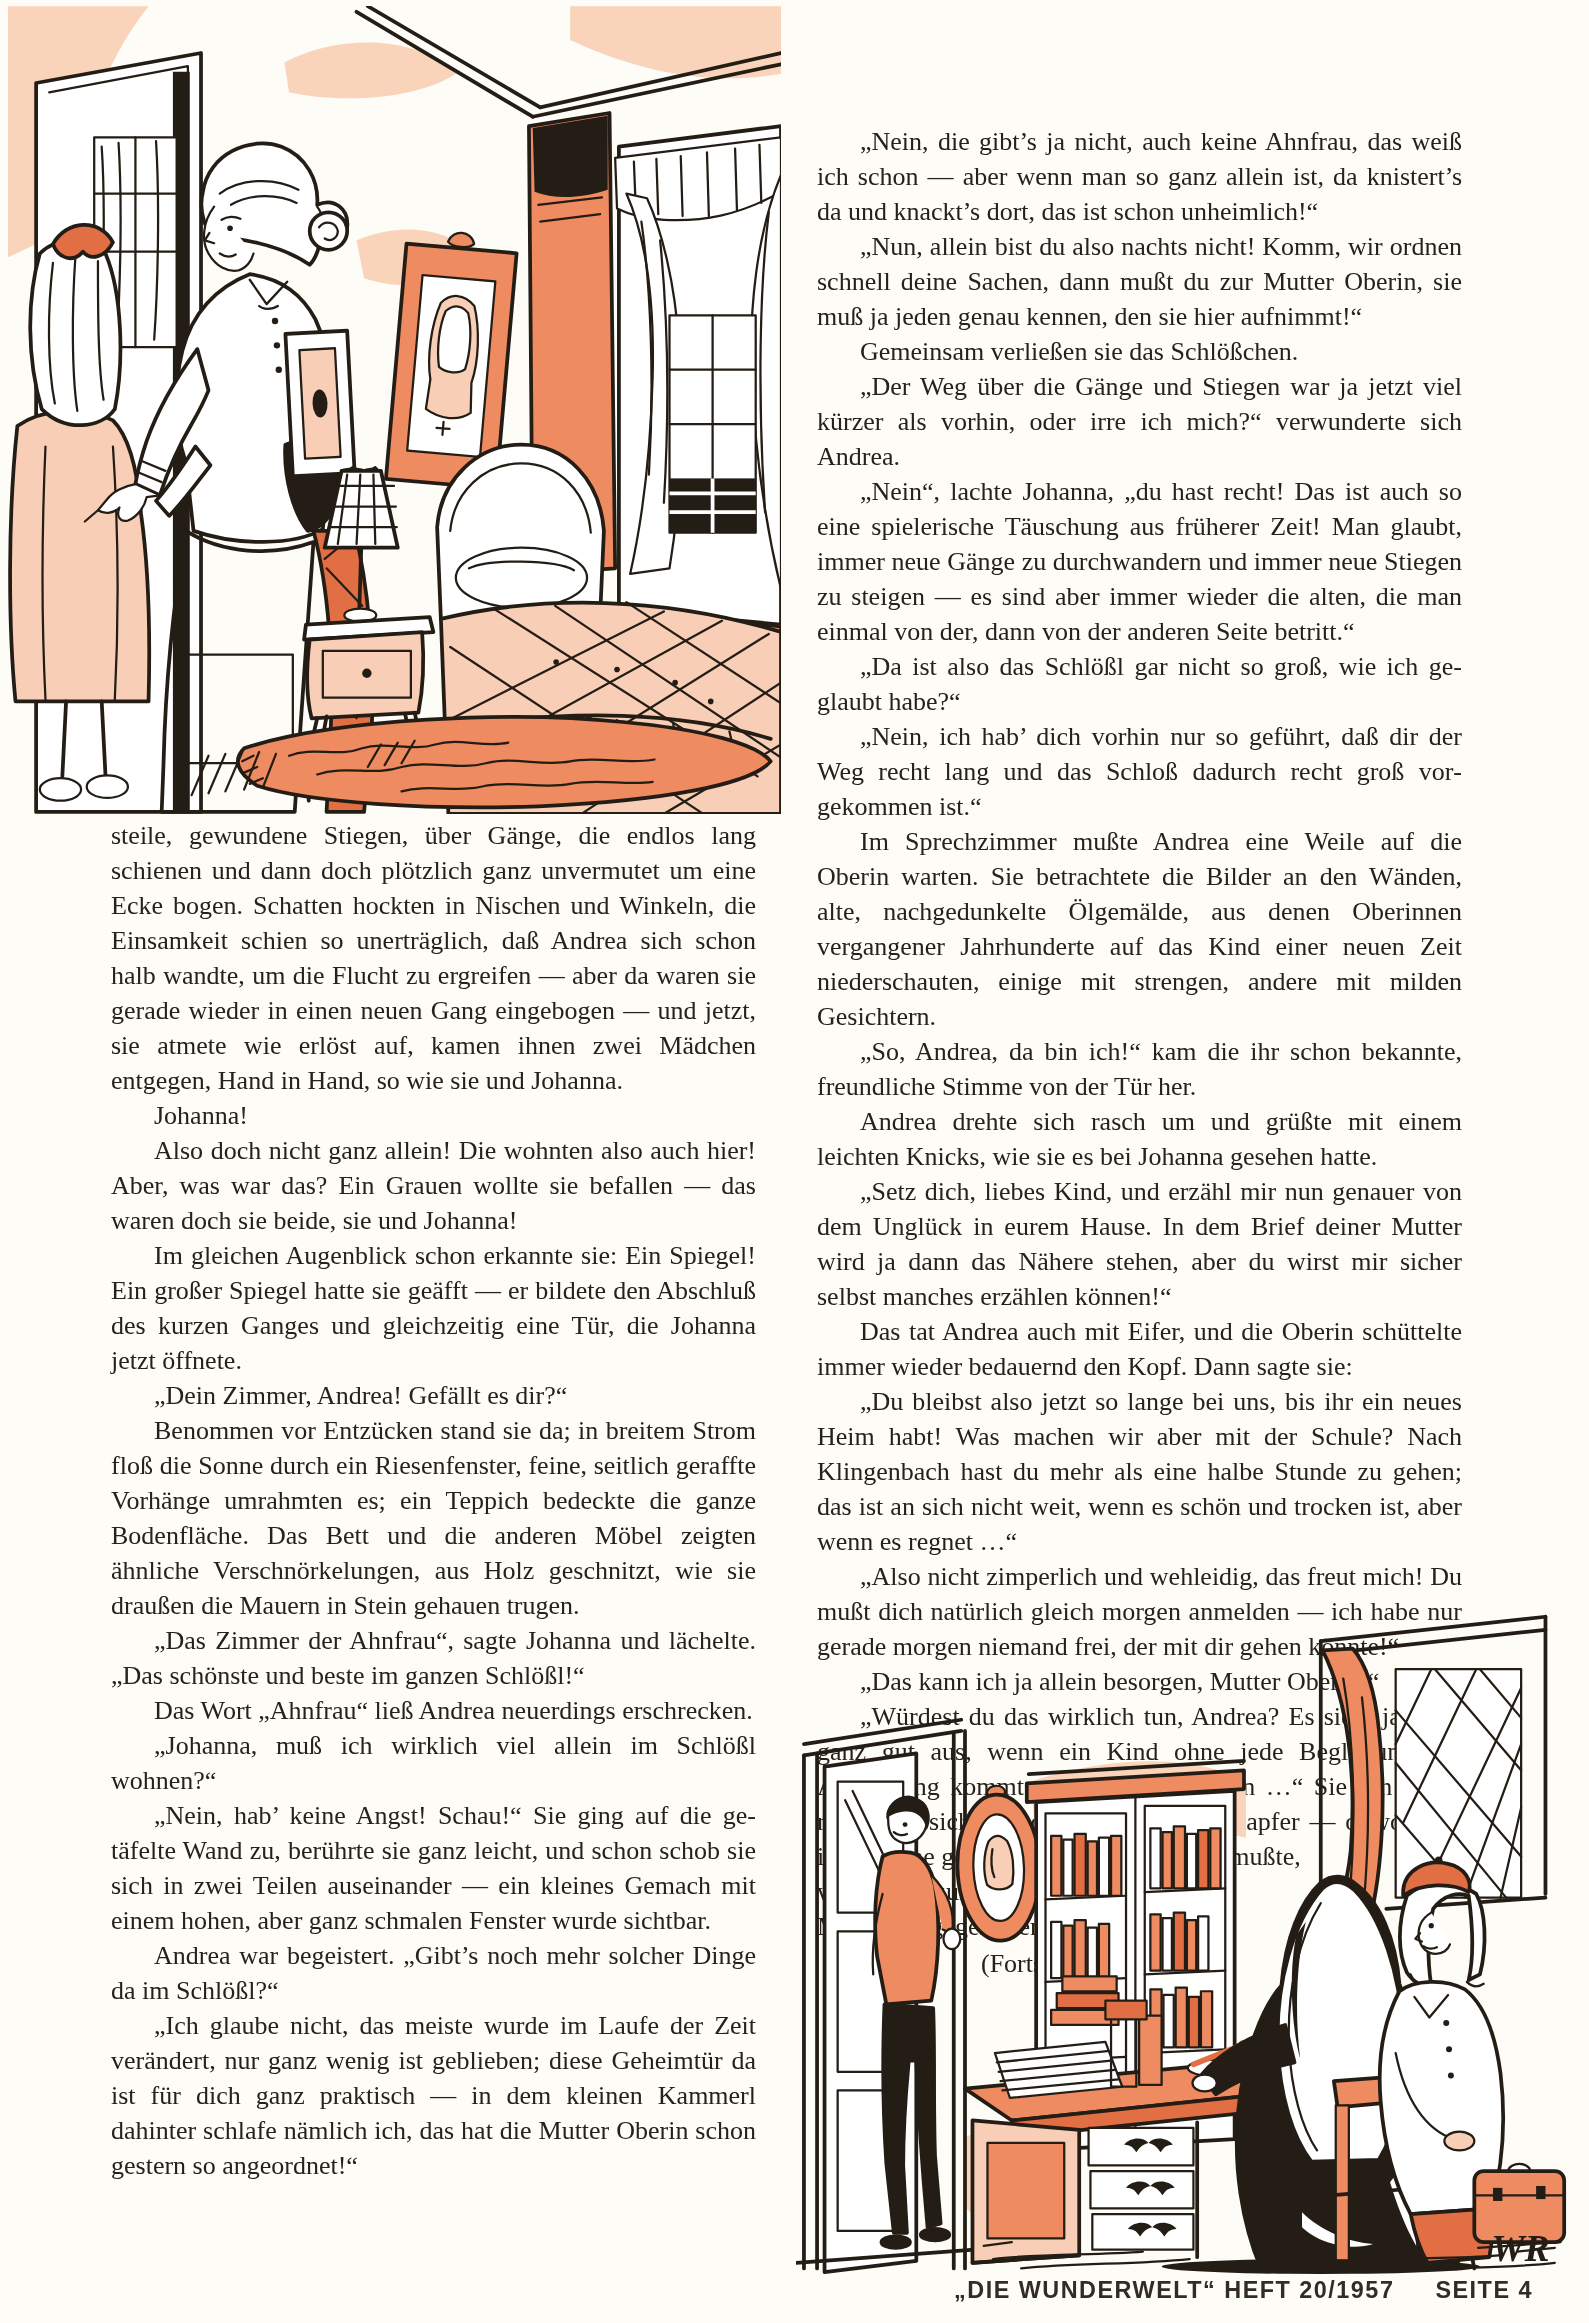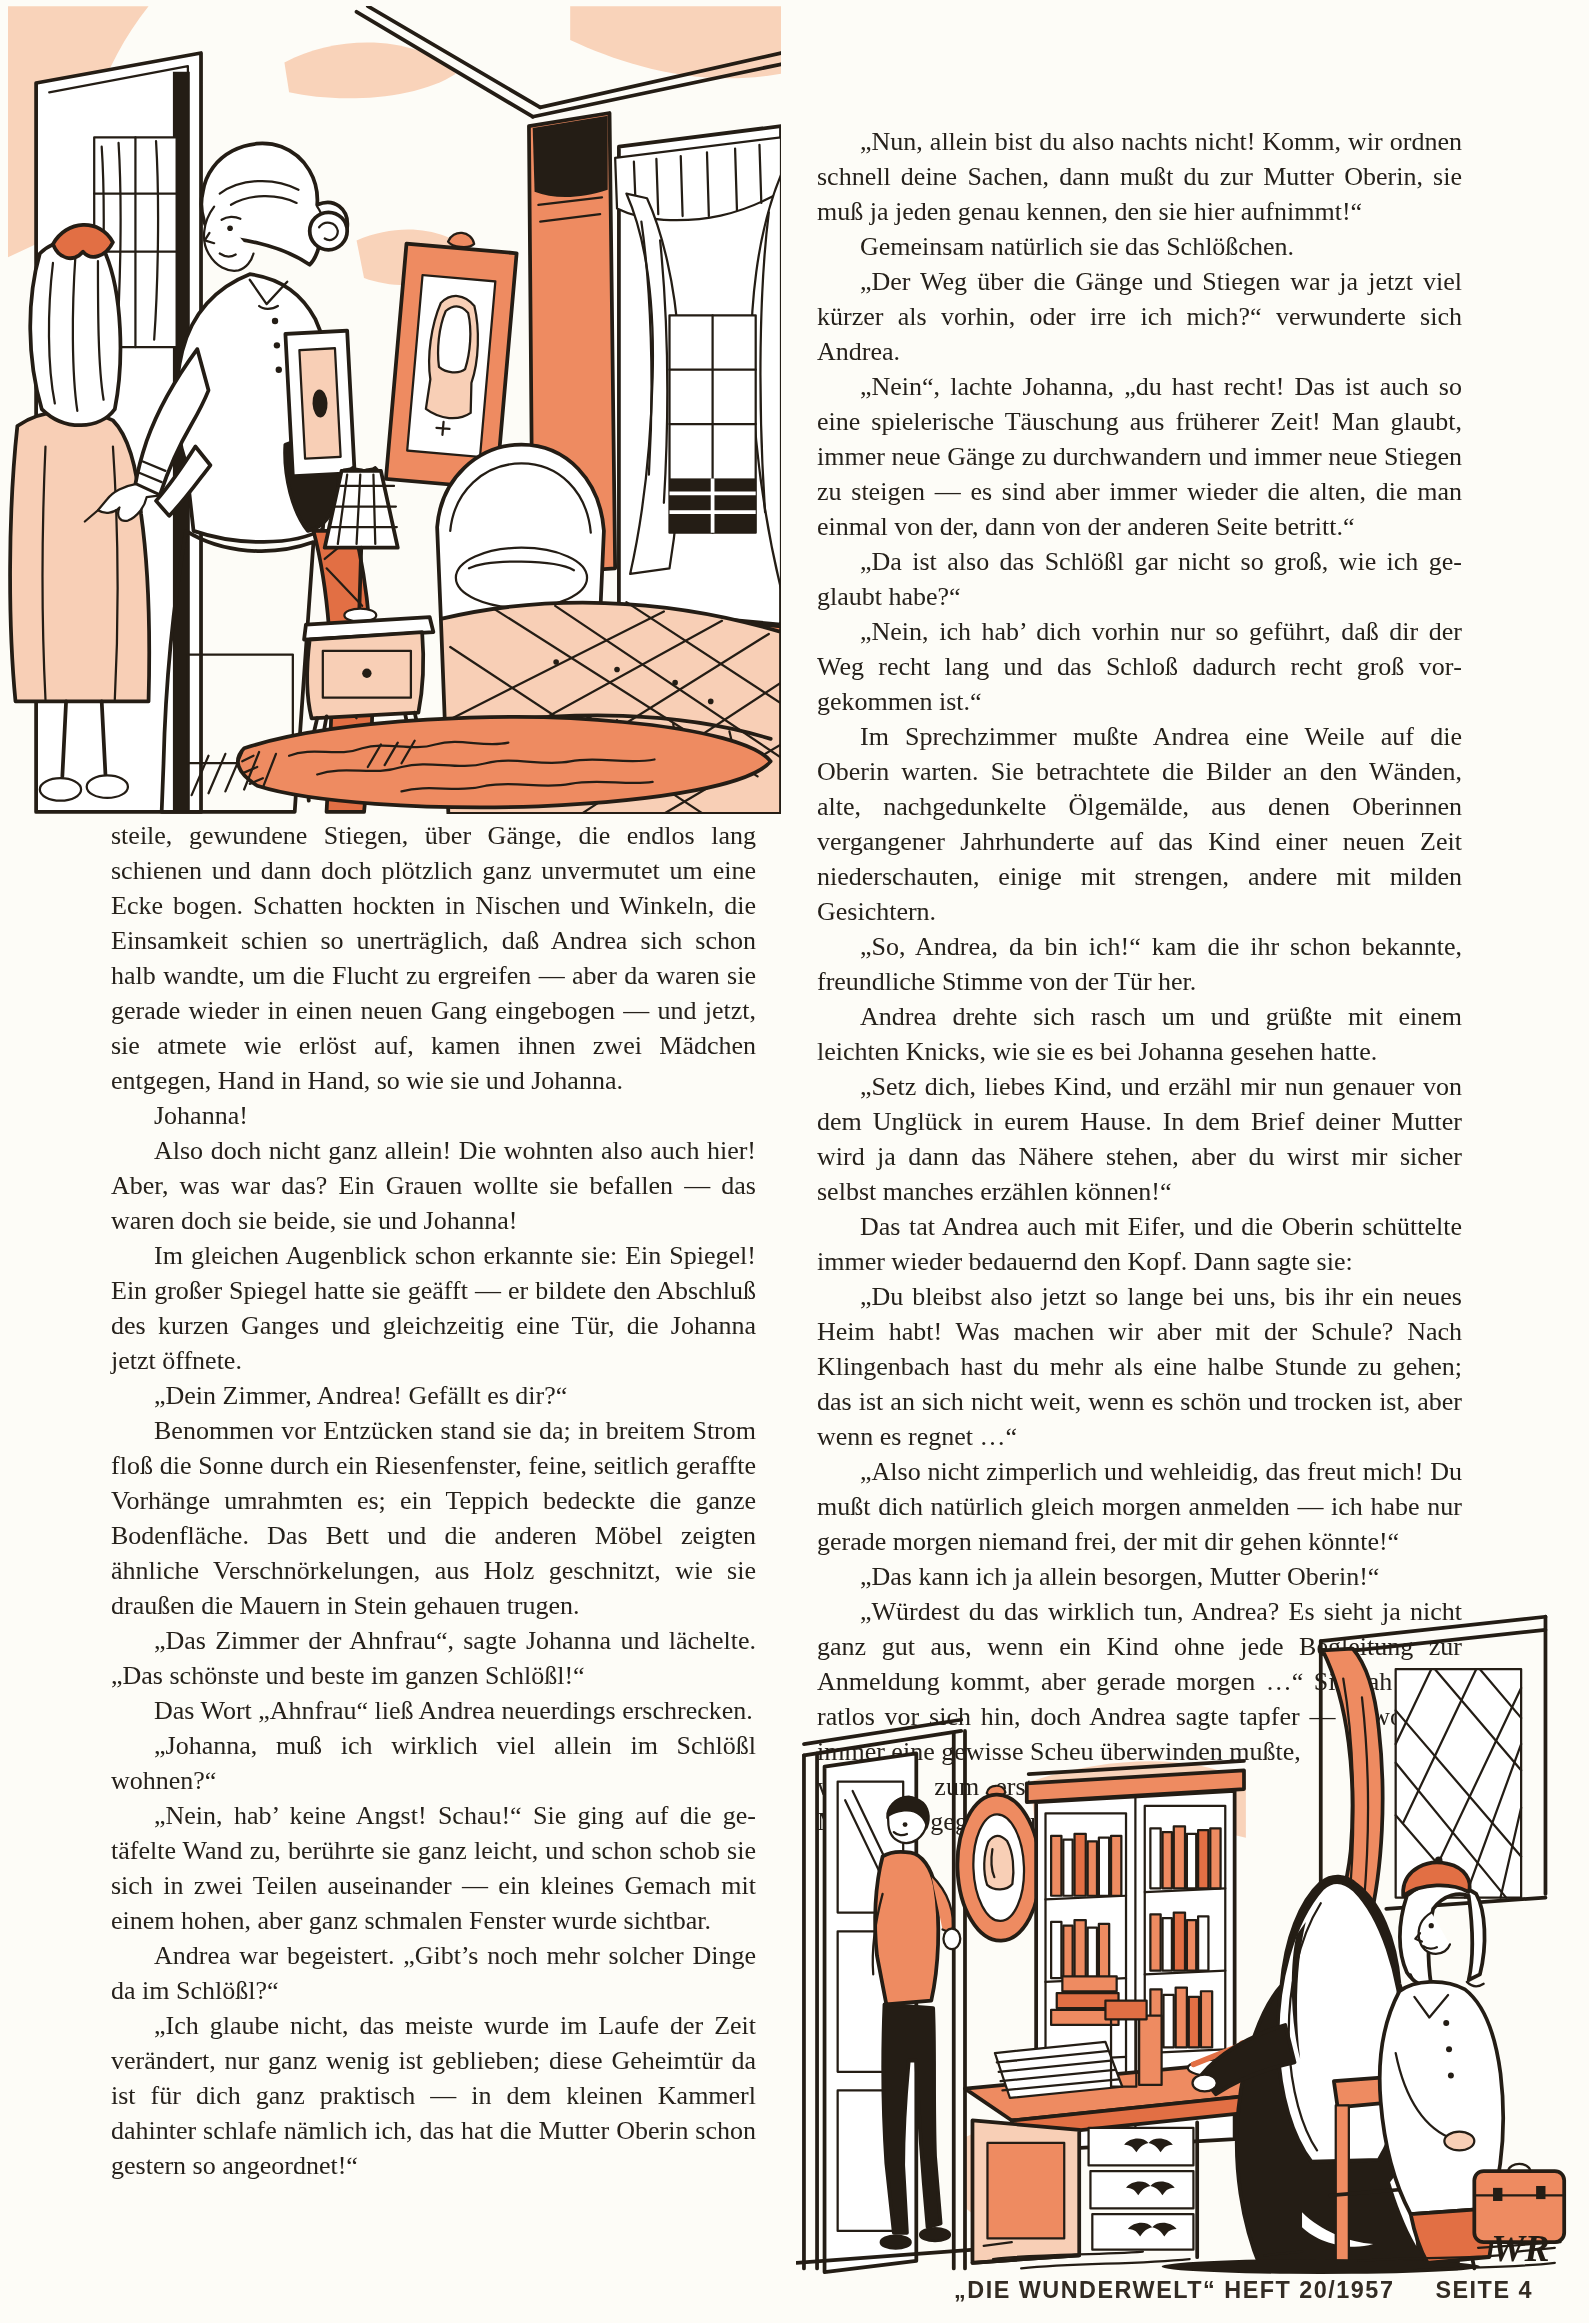--- a/index.html
+++ b/index.html
@@ -215,24 +215,25 @@
 
       <p class="para">Andrea war begeistert. „Gibt’s noch mehr solcher Dinge da im Schlößl?“</p>
 
       <p class="para">„Ich glaube nicht, das meiste wurde im Laufe der Zeit verändert, nur ganz wenig ist geblieben; diese Geheimtür da ist für dich ganz praktisch — in dem kleinen Kammerl dahinter schlafe nämlich ich, das hat die Mutter Oberin schon gestern so angeordnet!“</p>
 
     </div>
 
   <div class="col" id="col-right">
     <div>
 
+        <p class="para">„Nein, die gibt’s ja nicht, auch keine Ahnfrau, das weiß ich schon — aber wenn man so ganz allein ist, da kni­stert’s da und knackt’s dort, das ist schon unheimlich!“</p>
 
         <p class="para">„Nun, allein bist du also nachts nicht! Komm, wir ord­nen schnell deine Sachen, dann mußt du zur Mutter Oberin, sie muß ja jeden genau kennen, den sie hier auf­nimmt!“</p>
 
-        <p class="para">Gemeinsam natürlich sie das Schlößchen.</p>
+        <p class="para">Gemeinsam verließen sie das Schlößchen.</p>
 
         <p class="para">„Der Weg über die Gänge und Stiegen war ja jetzt viel kürzer als vorhin, oder irre ich mich?“ verwunderte sich Andrea.</p>
 
         <p class="para">„Nein“, lachte Johanna, „du hast recht! Das ist auch so eine spielerische Täuschung aus früherer Zeit! Man glaubt, immer neue Gänge zu durchwandern und immer neue Stiegen zu steigen — es sind aber immer wieder die alten, die man einmal von der, dann von der anderen Seite betritt.“</p>
 
         <p class="para">„Da ist also das Schlößl gar nicht so groß, wie ich ge­glaubt habe?“</p>
 
         <p class="para">„Nein, ich hab’ dich vorhin nur so geführt, daß dir der Weg recht lang und das Schloß dadurch recht groß vor­gekommen ist.“</p>
 
         <p class="para">Im Sprechzimmer mußte Andrea eine Weile auf die Oberin warten. Sie betrachtete die Bilder an den Wänden, alte, nachgedunkelte Ölgemälde, aus denen Oberinnen vergangener Jahrhunderte auf das Kind einer neuen Zeit niederschauten, einige mit strengen, andere mit milden Gesichtern.</p>

